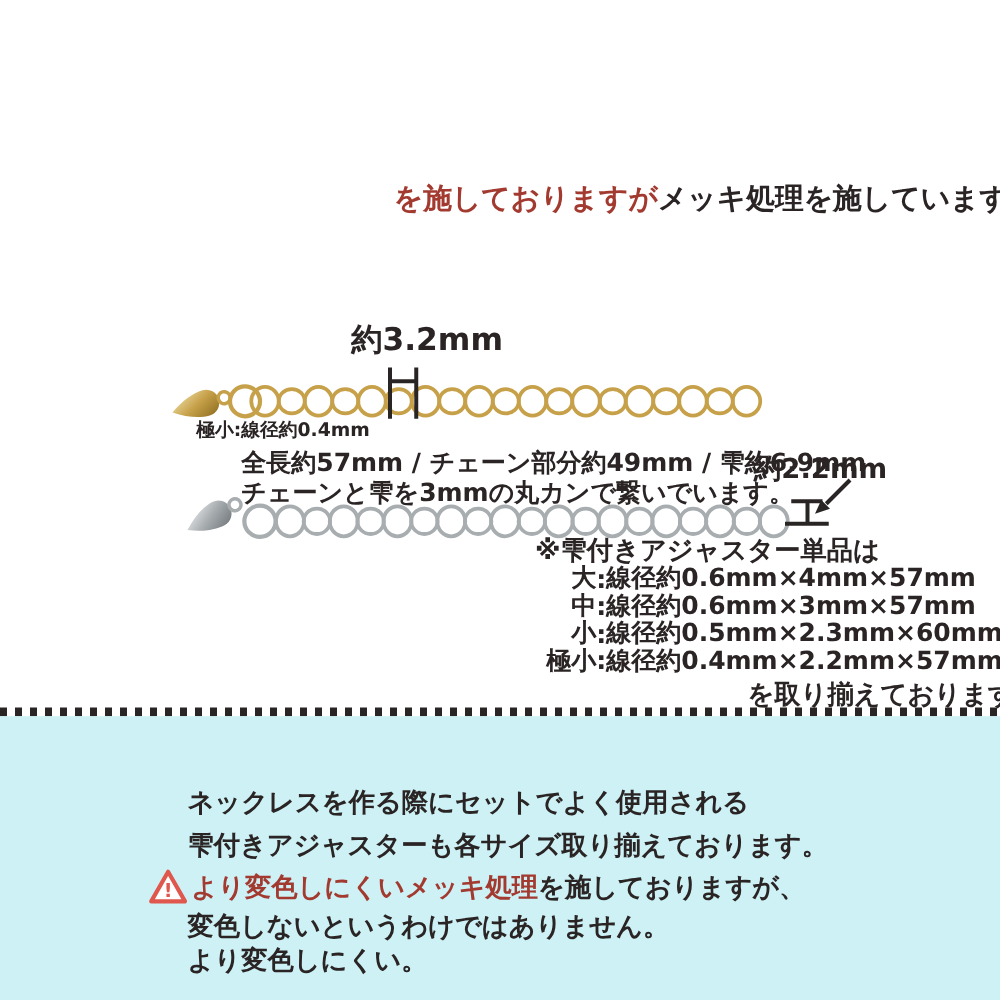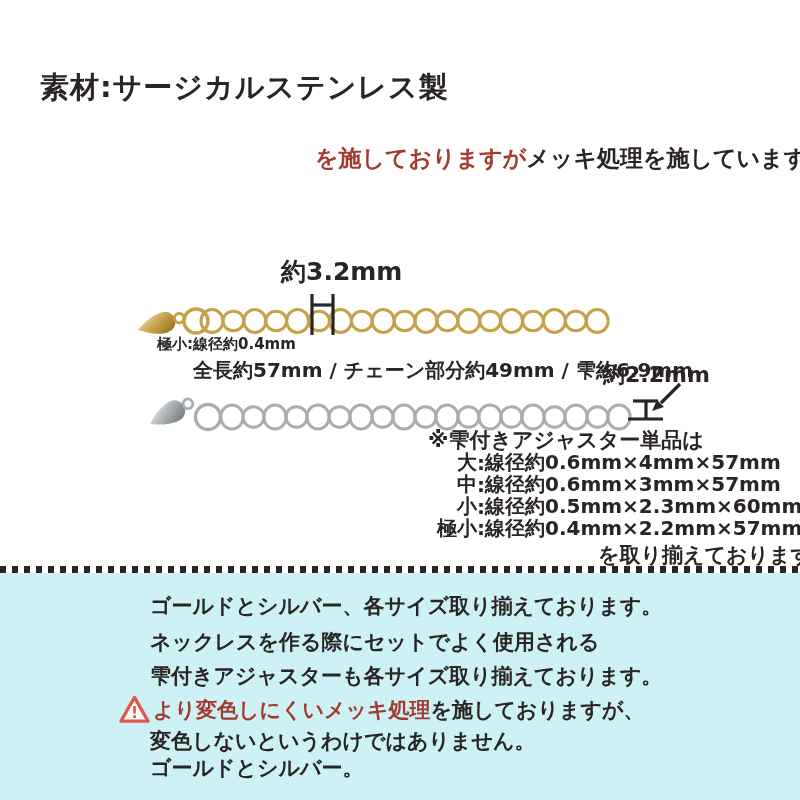--- a/index.html
+++ b/index.html
@@ -39,21 +39,20 @@
   .mark polygon{fill:var(--mark);}
   .gold-stroke{stroke:var(--gold);}
   .silver-stroke{stroke:var(--silver);}
   .warn-icon-svg{flex:0 0 auto;}
 </style>
 </head>
 <body>
 
 <div class="canvas">
 
-  <div class="abs title">素材:サージカルステンレス製</div>
   <div class="abs sub2"><span class="red">を施しておりますが</span><span>メッキ処理を施しています。)</span></div>
 
   <div class="abs gold-label">約3.2mm</div>
 
   <svg class="abs gold-svg" width="480" height="56" viewBox="0 0 480 56">
     <defs>
       <linearGradient id="goldGrad" x1="0" y1="0" x2="1" y2="1">
         <stop id="gg1" offset="0" stop-color="#f2e3ae"></stop>
           <stop id="gg2" offset="0.5" stop-color="#c7a14a"></stop>
           <stop id="gg3" offset="1" stop-color="#8d6d1f"></stop>
@@ -92,20 +91,21 @@
       </g>
     <g class="mark">
       <line x1="182" y1="6" x2="182" y2="47"></line>
       <line x1="203" y1="6" x2="203" y2="47"></line>
       <line x1="182" y1="17" x2="203" y2="17"></line>
     </g>
   </svg>
 
   <div class="abs gold-caption">極小:線径約0.4mm</div>
   <div class="abs spec1">全長約57mm / チェーン部分約49mm / 雫約6.9mm</div>
+  <div class="abs spec2">チェーンと雫を3mmの丸カンで繋いでいます。</div>
 
   <div class="abs silver-label">約2.2mm</div>
 
   <svg class="abs silver-svg" width="560" height="66" viewBox="0 0 560 66">
     <g transform="translate(10,48) rotate(-28)">
       <path d="M0,0 C10,-7 20,-10.5 28,-10.5 A10.5,10.5 0 1 1 28,10.5 C20,10.5 10,7 0,0 Z" fill="url(#silverGrad)"></path>
       <circle cx="43" cy="0" r="4.8" fill="none" class="silver-stroke" stroke-width="2.8"></circle>
     </g>
     <circle cx="68" cy="41" r="12.5" fill="none" class="silver-stroke" stroke-width="3.4"></circle>
     <g id="silver-links">
@@ -161,27 +161,26 @@
         <span class="size-row-label">極小</span>
         <span>:</span>
         <span>線径約0.4mm×2.2mm×57mm</span>
       </div>
   </div>
   <div class="abs size-footer">を取り揃えております</div>
 
   <div class="abs dash-sep"></div>
 
   <div class="abs blue-section"></div>
-  <div class="abs b-line b1">ゴールドとシルバー、各サイズ取り揃えております。</div>
   <div class="abs b-line b2">ネックレスを作る際にセットでよく使用される</div>
   <div class="abs b-line b3">雫付きアジャスターも各サイズ取り揃えております。</div>
 
   <div class="abs warn-line">
     <svg class="warn-icon-svg" width="31" height="29" viewBox="0 0 32 30">
       <path id="warn-tri" d="M16 2.5 L30 27 H2 Z" fill="#ffffff" stroke-width="3.4" stroke-linejoin="round" stroke="#e0574d"></path>
       <text id="warn-excl" x="16" y="23.5" text-anchor="middle" font-size="16" font-weight="bold" fill="#e0574d">!</text>
     </svg>
     <span class="b-line"><span class="red">より変色しにくいメッキ処理</span><span>を施しておりますが、</span></span>
   </div>
   <div class="abs b-line b5">変色しないというわけではありません。</div>
-  <div class="abs b-line b6">ゴールドとシルバー。</div>
+  <div class="abs b-line b6">より変色しにくい。</div>
 
 </div>
 
 </body></html>

